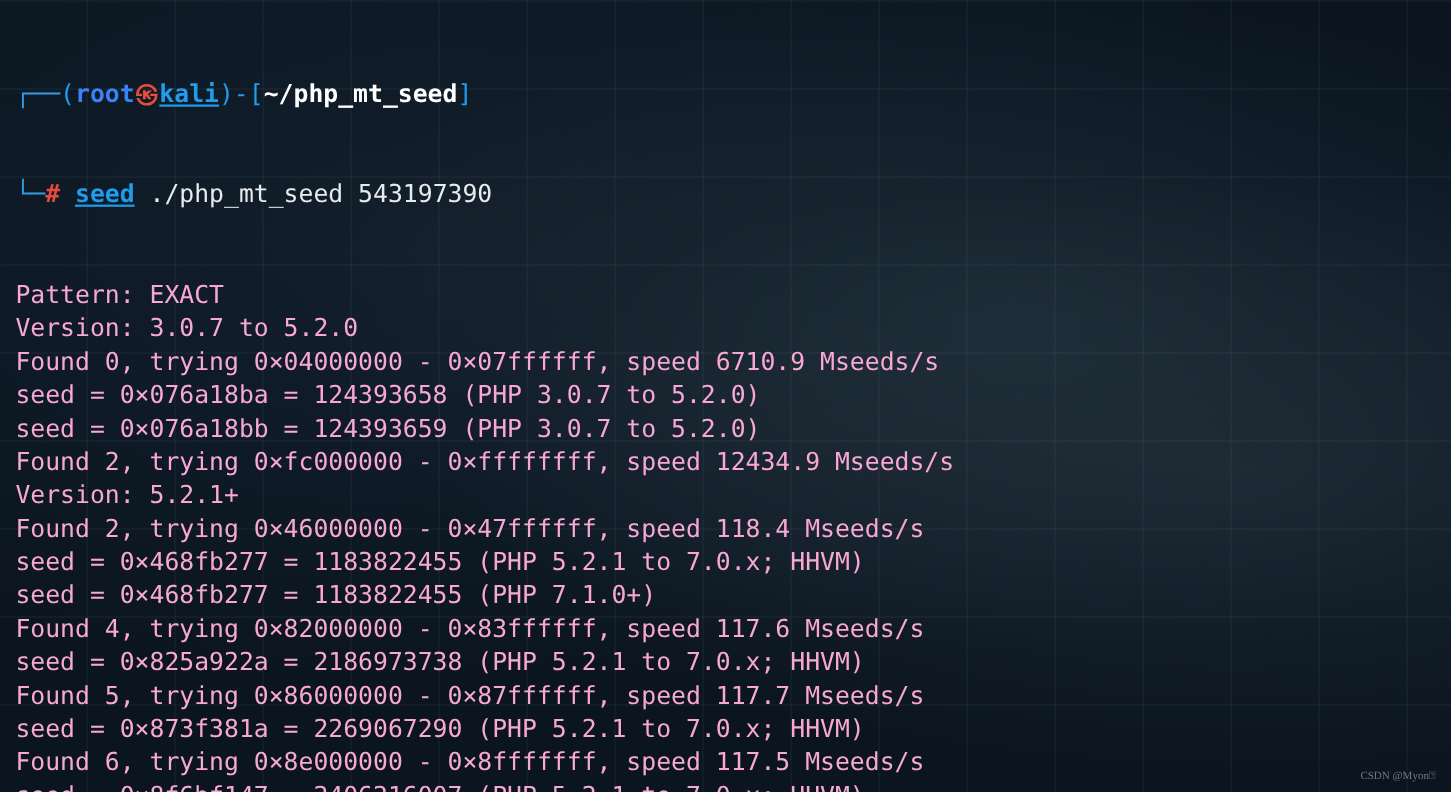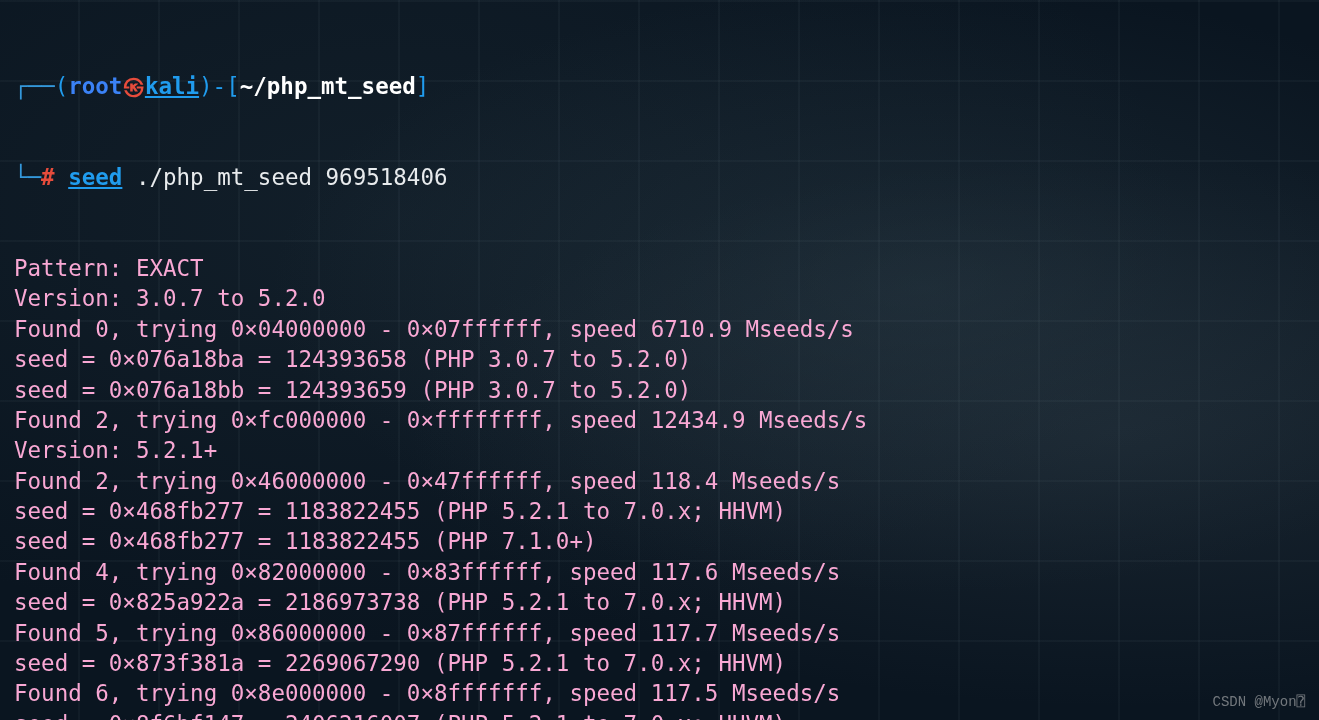--- a/index.html
+++ b/index.html
@@ -57,32 +57,32 @@
     .hash { color: #e74c3c; font-weight: bold; }
     .time-cmd { color: #209cee; font-weight: bold; text-decoration: underline;}
     .args { color: #e8ebed; }
     .output-line {
       color: #f9a8d4;
     }
     .watermark {
       position: absolute;
       bottom: 8px;
       right: 14px;
-      font-size: 14px;
+      font-size: 10px;
       color: rgba(200,200,200,0.55);
-      font-family: Liberation Mono, monospace;
+      font-family: Liberation Serif, serif;
       z-index: 2;
     }
   </style>
 </head>
 <body>
 
 <div class="terminal">
   <div class="prompt-line1">
     <span class="box-corner">┌──</span><span class="paren">(</span><span class="root">root</span><span class="kali-icon">㉿</span><span class="kali-blue">kali</span><span class="paren">)</span><span class="bracket">-</span><span class="bracket">[</span><span class="path">~/php_mt_seed</span><span class="bracket">]</span>
   </div>
   <div class="prompt-line2">
-    <span class="box-corner">└─</span><span class="hash">#</span><span> </span><span class="time-cmd">seed</span><span class="args"> ./php_mt_seed 969518406</span>
+    <span class="box-corner">└─</span><span class="hash">#</span><span> </span><span class="time-cmd">seed</span><span class="args"> ./php_mt_seed 543197390</span>
   </div>
   <div id="output-container"><div class="output-line">Pattern: EXACT</div><div class="output-line">Version: 3.0.7 to 5.2.0</div><div class="output-line">Found 0, trying 0×04000000 - 0×07ffffff, speed 6710.9 Mseeds/s</div><div class="output-line">seed = 0×076a18ba = 124393658 (PHP 3.0.7 to 5.2.0)</div><div class="output-line">seed = 0×076a18bb = 124393659 (PHP 3.0.7 to 5.2.0)</div><div class="output-line">Found 2, trying 0×fc000000 - 0×ffffffff, speed 12434.9 Mseeds/s</div><div class="output-line">Version: 5.2.1+</div><div class="output-line">Found 2, trying 0×46000000 - 0×47ffffff, speed 118.4 Mseeds/s</div><div class="output-line">seed = 0×468fb277 = 1183822455 (PHP 5.2.1 to 7.0.x; HHVM)</div><div class="output-line">seed = 0×468fb277 = 1183822455 (PHP 7.1.0+)</div><div class="output-line">Found 4, trying 0×82000000 - 0×83ffffff, speed 117.6 Mseeds/s</div><div class="output-line">seed = 0×825a922a = 2186973738 (PHP 5.2.1 to 7.0.x; HHVM)</div><div class="output-line">Found 5, trying 0×86000000 - 0×87ffffff, speed 117.7 Mseeds/s</div><div class="output-line">seed = 0×873f381a = 2269067290 (PHP 5.2.1 to 7.0.x; HHVM)</div><div class="output-line">Found 6, trying 0×8e000000 - 0×8fffffff, speed 117.5 Mseeds/s</div><div class="output-line">seed = 0×8f6bf147 = 2406216007 (PHP 5.2.1 to 7.0.x; HHVM)</div></div>
 </div>
 
 <div class="watermark">CSDN @Myon⍰</div>
 
 </body></html>

